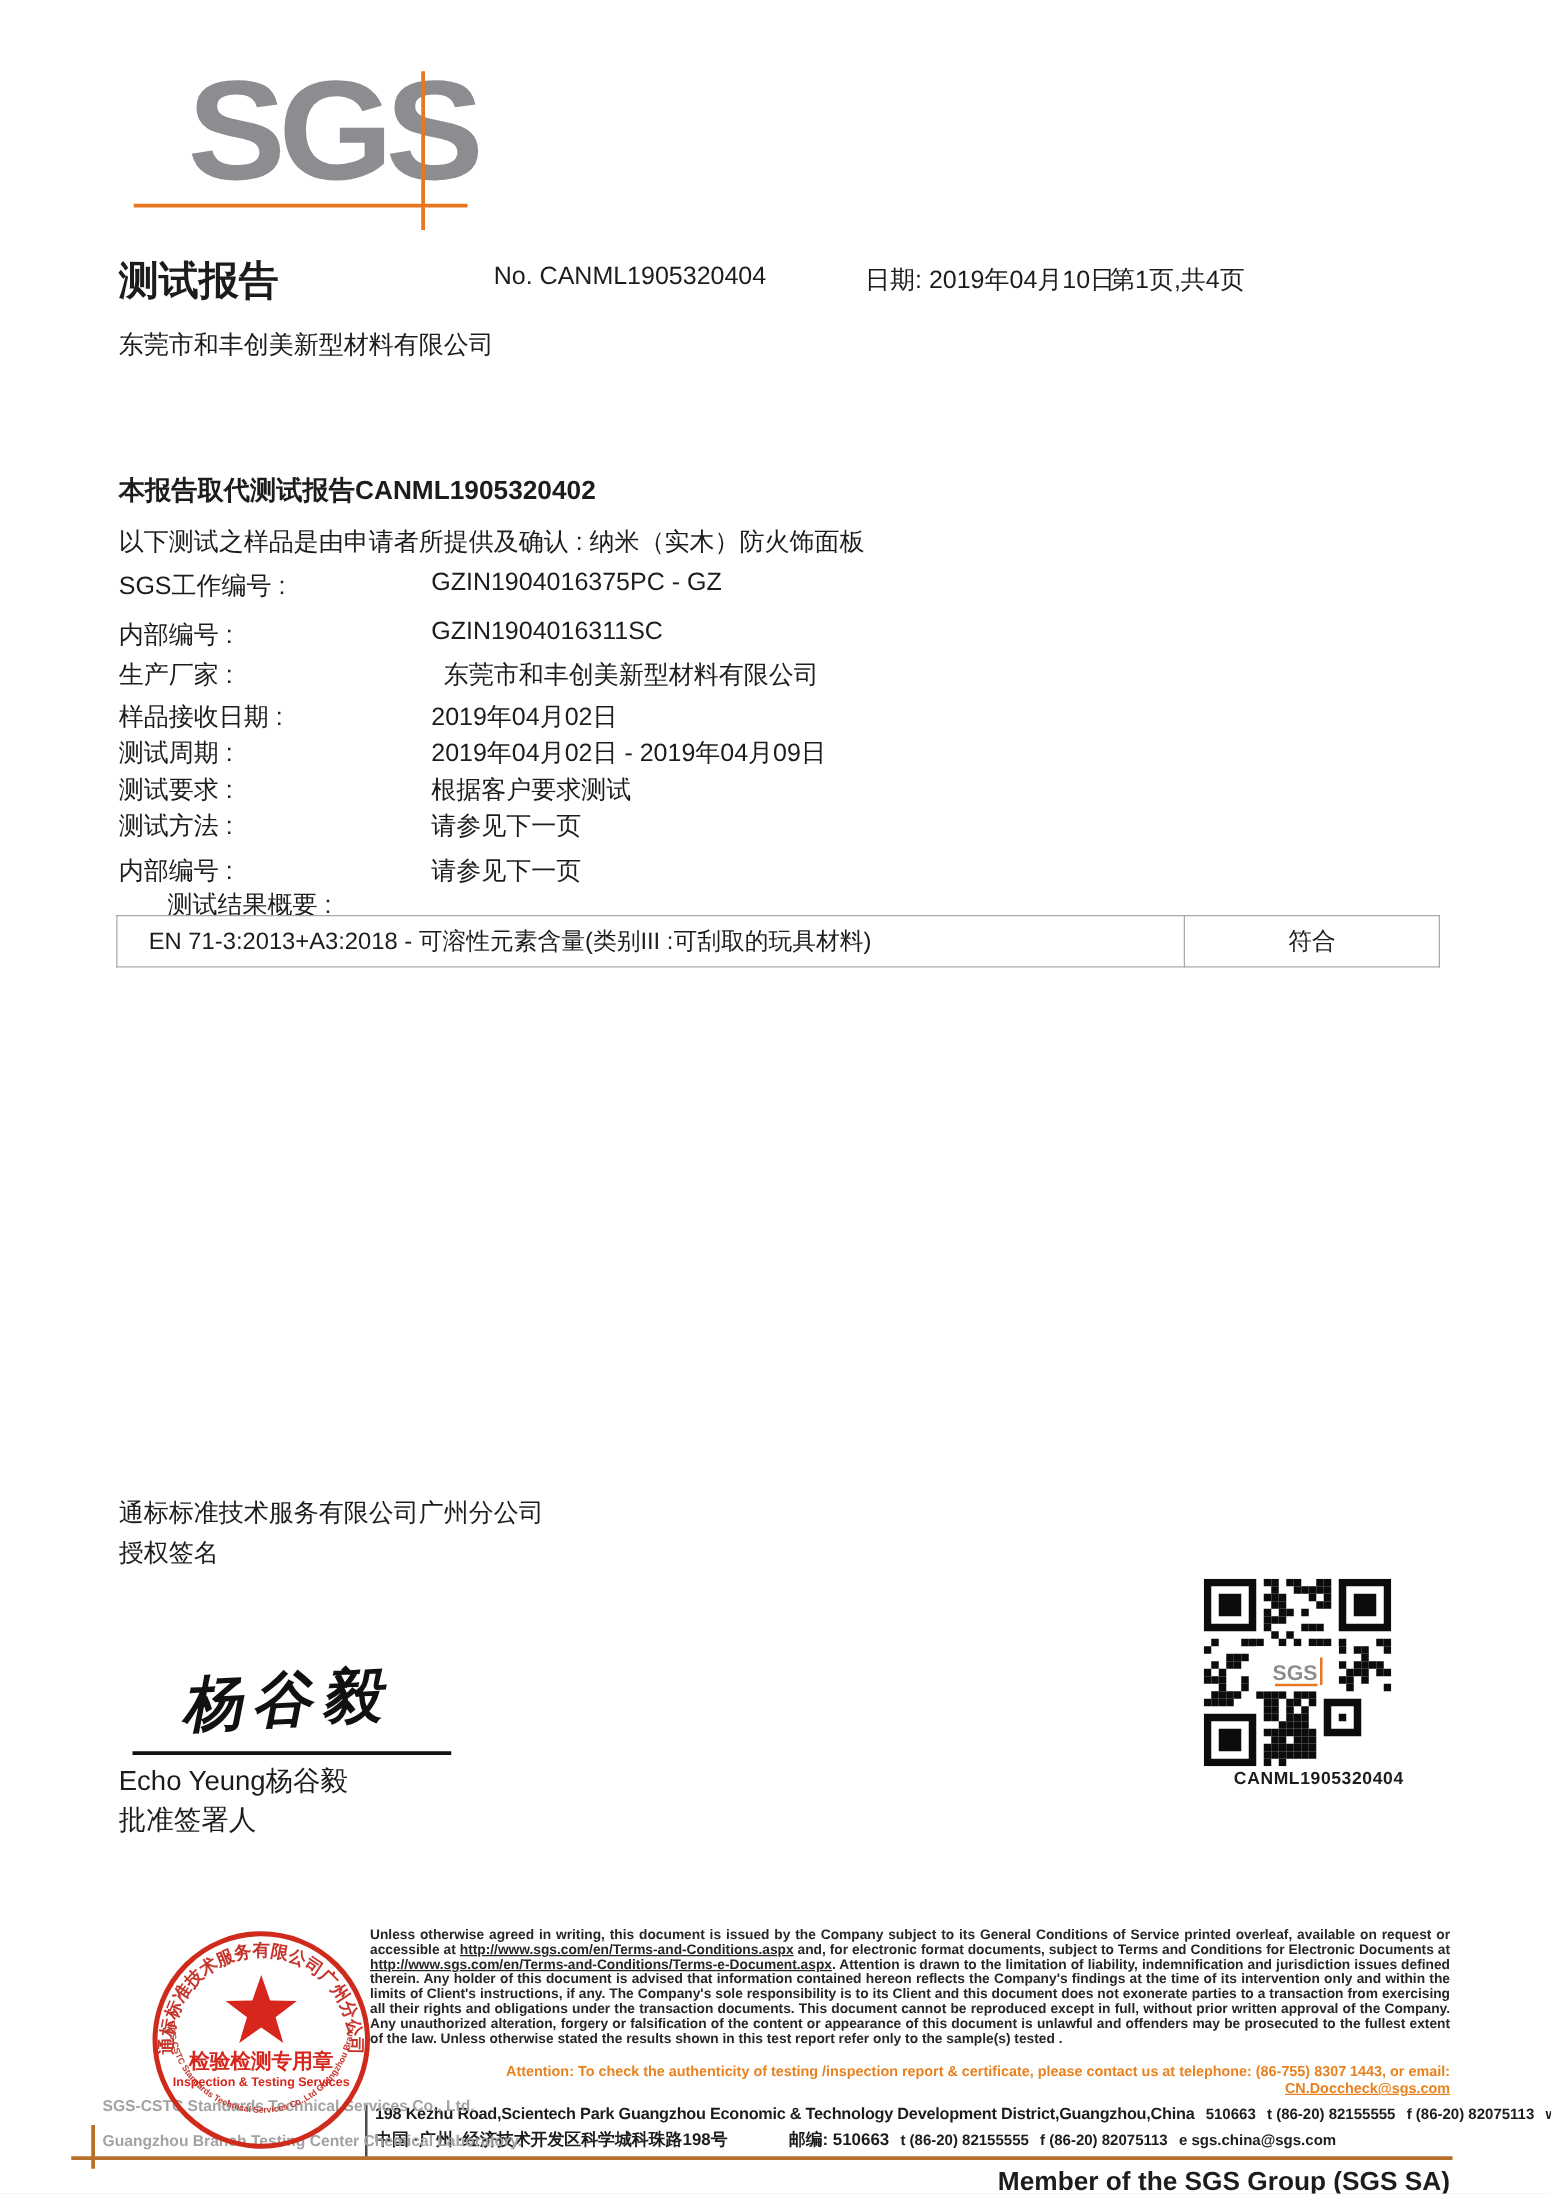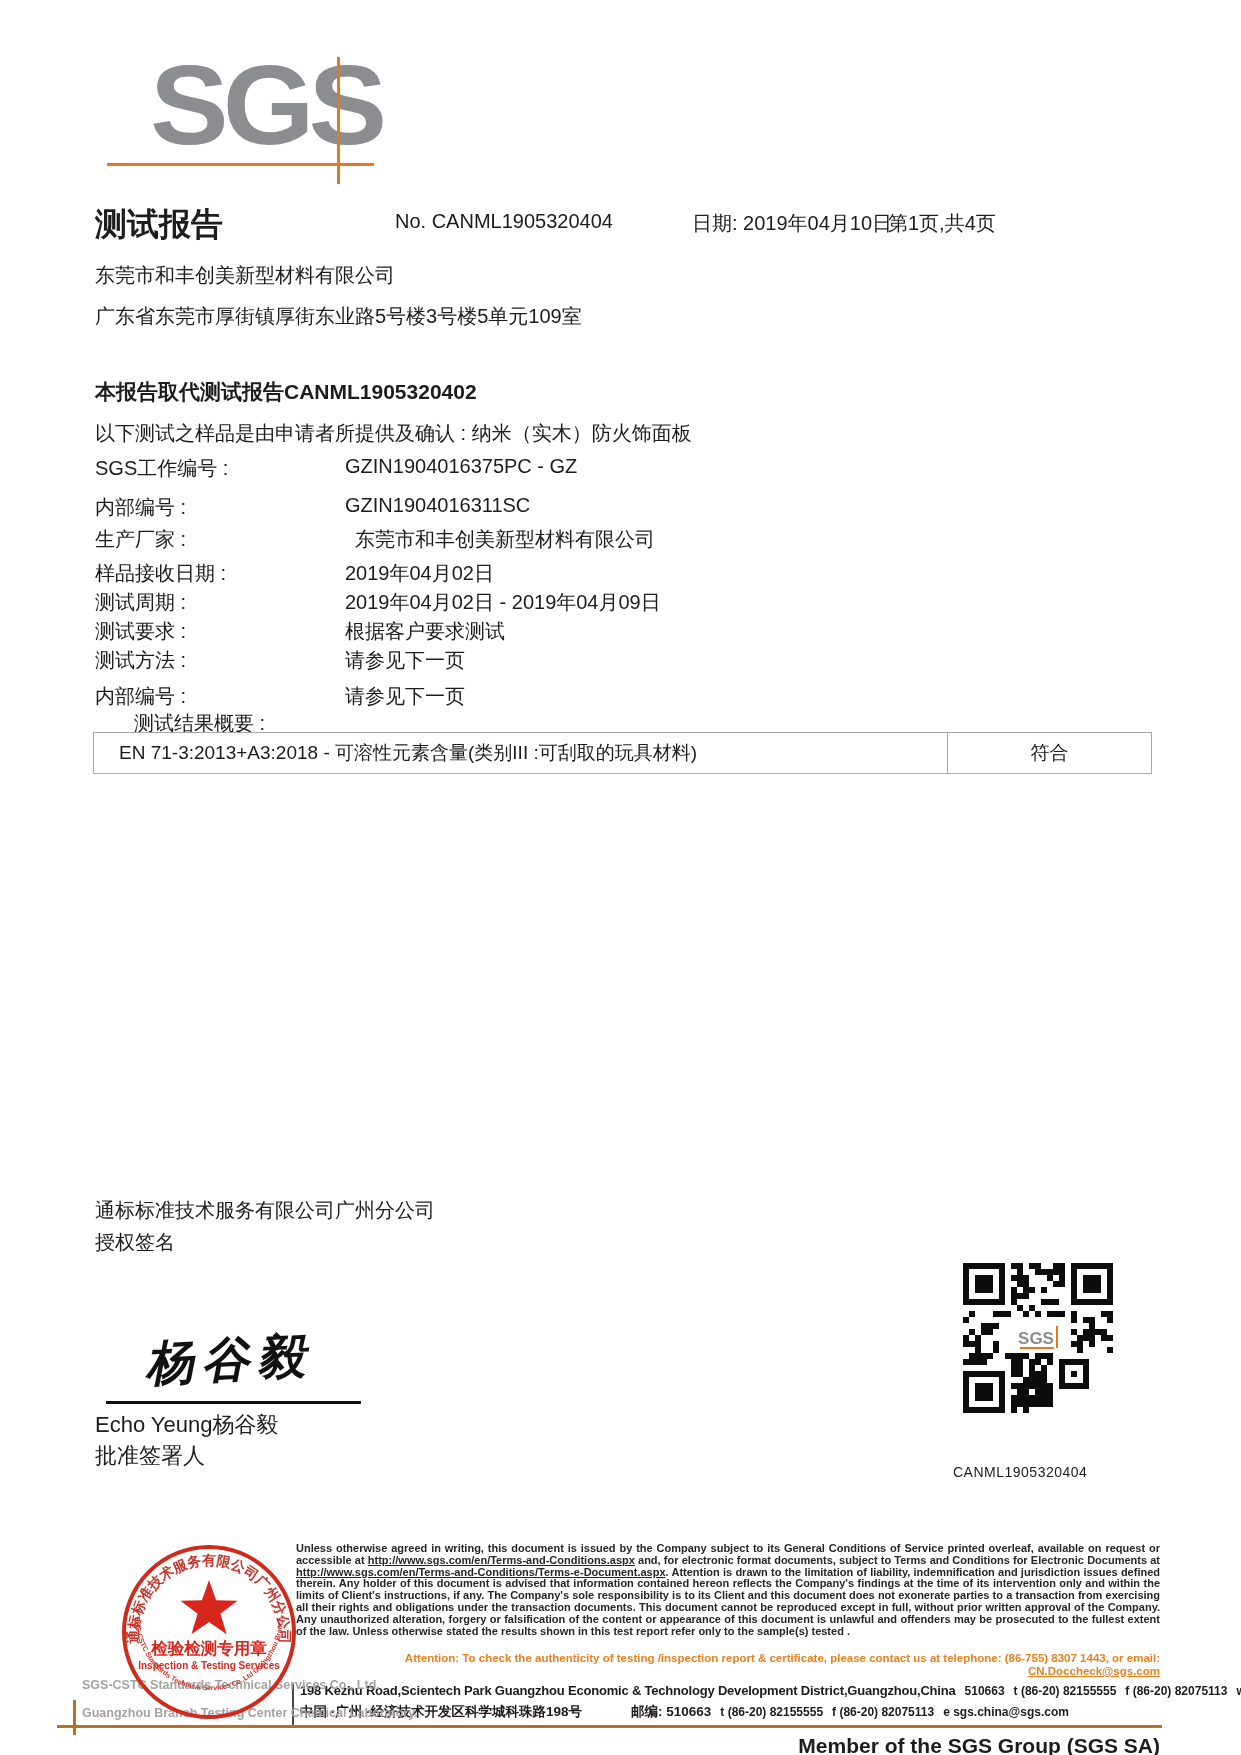--- a/index.html
+++ b/index.html
@@ -35,21 +35,21 @@
   table.summary td{height:40px;padding-left:25px;}
 
   
   .signature{left:145px;top:1328px;font-family:"DejaVu Serif","Liberation Serif",serif;
              font-style:italic;font-weight:bold;font-size:48px;transform:rotate(-3deg);
              letter-spacing:8px;color:#111;}
   .sigline{left:106px;top:1401px;width:255px;height:3px;background:#111;}
 
   
   .qrbox{left:963px;top:1263px;width:150px;height:150px;}
-  .qrcap{left:953px;top:1464px;width:170px;text-align:left;font-size:14px;letter-spacing:.5px;}
+  .qrcap{left:953px;top:1414px;width:170px;text-align:right;font-size:14px;letter-spacing:.5px;font-weight:bold;}
 
   
   .stamp{left:118px;top:1541px;width:182px;height:182px;z-index:3;}
   .graycap{color:#a3a3a3;font-weight:600;font-size:12.5px;z-index:1;}
   .legal{left:296px;top:1543px;width:864px;font-size:11px;font-weight:bold;line-height:11.8px;
          text-align:justify;color:#262626;}
   .legal .url{text-decoration:underline;}
   .attention{left:296px;top:1652px;width:864px;font-size:11.5px;font-weight:bold;line-height:13px;
              color:#e8811f;text-align:right;}
   .attention .url{text-decoration:underline;}
@@ -72,21 +72,20 @@
   <div class="abs sgs-logo">SGS</div>
   <div class="abs logo-hline"></div>
   <div class="abs logo-vline"></div>
 
   <div class="abs title">测试报告</div>
   <div class="abs hmeta" style="left:395px;">No. CANML1905320404</div>
   <div class="abs hmeta" style="left:652px;margin-left:40px;">日期: 2019年04月10日</div>
   <div class="abs hmeta" style="left:888px;">第1页,共4页</div>
 
   <div class="abs body-text" style="left:95px;top:262px;">东莞市和丰创美新型材料有限公司</div>
-  <div class="abs body-text" style="left:95px;top:303px;">广东省东莞市厚街镇厚街东业路5号楼3号楼5单元109室</div>
 
   <div class="abs body-text bold" style="left:95px;top:378px;font-size:21px;">本报告取代测试报告CANML1905320402</div>
   <div class="abs body-text" style="left:95px;top:420px;">以下测试之样品是由申请者所提供及确认 : 纳米（实木）防火饰面板</div>
 
   <div class="abs fields">
     <div class="frow" style="top:0px;">
         <span class="lab">SGS工作编号 :</span>
         <span class="val">GZIN1904016375PC - GZ</span>
       </div>
     <div class="frow" style="top:39px;">

